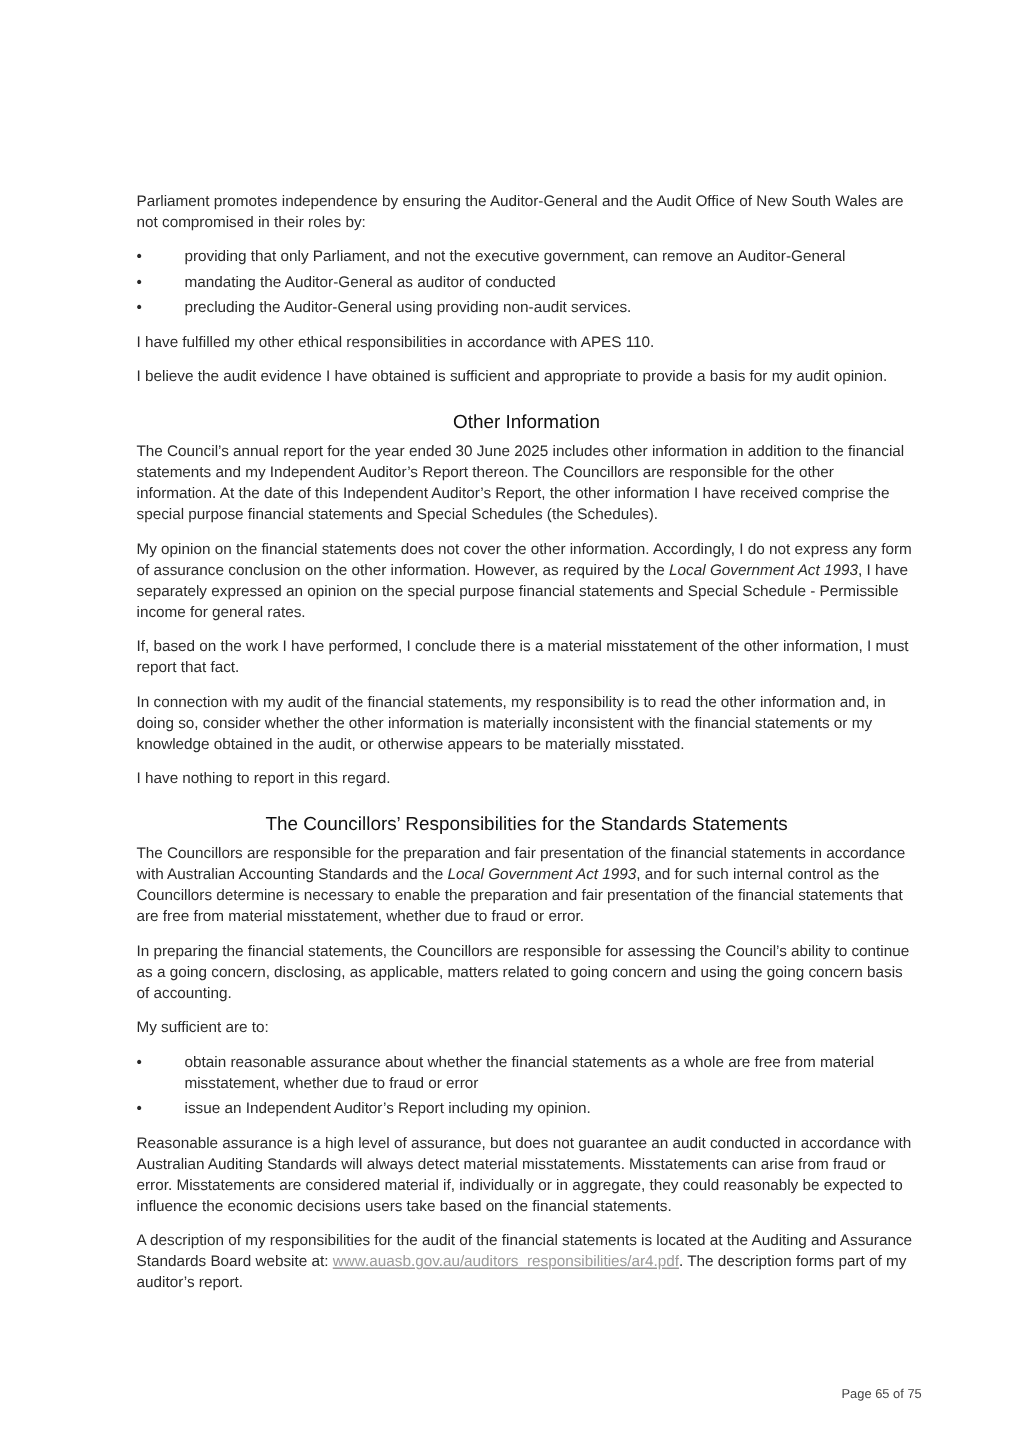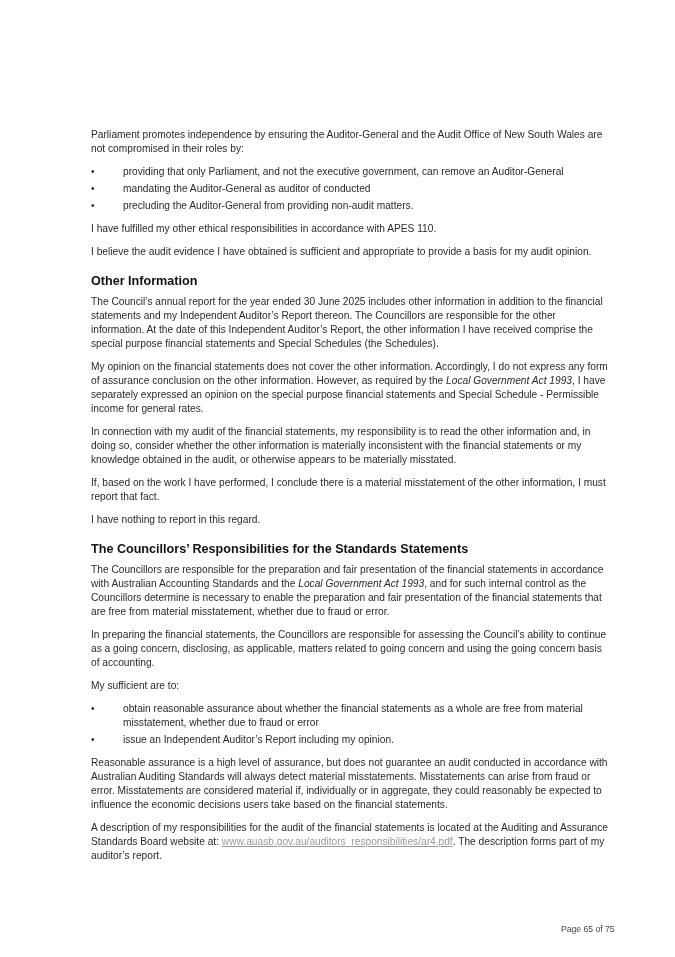--- a/index.html
+++ b/index.html
@@ -5,52 +5,52 @@
   html, body { margin: 0; padding: 0; background: #ffffff; }
   body { width: 675px; height: 957px; position: relative; overflow: hidden; }
   .page {
     position: absolute; left: 91px; top: 80px; width: 520px;
     font-family: "Liberation Sans", sans-serif;
     font-size: 10.2px; line-height: 14px; color: #2a2a2a; margin-top: 48px;
   }
   p { margin: 0 0 9px 0; }
   h2 {
     font-family: "Liberation Sans", sans-serif;
-    font-size: 12.6px; font-weight: bold; color: #111;
-    margin: 14px 0 6px 0; line-height: 16px;
+    font-size: 12.6px; font-weight: normal; color: #111;
+    margin: 14px 0 6px 0; line-height: 16px; text-align: center;
   }
   ul.bullets { list-style: none; margin: 0 0 9px 0; padding: 0; }
   ul.bullets li { position: relative; padding-left: 32px; margin-bottom: 3px; }
   ul.bullets li .dot { position: absolute; left: 0; top: 0; }
   .italic { font-style: italic; }
   a.link { color: #9a9a9a; text-decoration: underline; }
   .footer {
     position: absolute; left: 561px; top: 924px;
     font-family: "Liberation Sans", sans-serif; font-size: 8.6px; color: #444; text-align: center;
   }
 </style>
 </head>
 <body>
 
 <div class="page">
 
   <p>Parliament promotes independence by ensuring the Auditor-General and the Audit Office of New South Wales are not compromised in their roles by:</p>
   <ul class="bullets">
     <li><span class="dot">•</span><span>providing that only Parliament, and not the executive government, can remove an Auditor-General</span></li>
     <li><span class="dot">•</span><span>mandating the Auditor-General as auditor of conducted</span></li>
-    <li><span class="dot">•</span><span>precluding the Auditor-General from providing non-audit matters.</span></li>
+    <li><span class="dot">•</span><span>precluding the Auditor-General using providing non-audit services.</span></li>
   </ul>
   <p>I have fulfilled my other ethical responsibilities in accordance with APES 110.</p>
   <p>I believe the audit evidence I have obtained is sufficient and appropriate to provide a basis for my audit opinion.</p>
 
   <h2>Other Information</h2>
   <p>The Council’s annual report for the year ended 30 June 2025 includes other information in addition to the financial statements and my Independent Auditor’s Report thereon. The Councillors are responsible for the other information. At the date of this Independent Auditor’s Report, the other information I have received comprise the special purpose financial statements and Special Schedules (the Schedules).</p>
   <p><span>My opinion on the financial statements does not cover the other information. Accordingly, I do not express any form of assurance conclusion on the other information. However, as required by the </span><span class="italic">Local Government Act 1993</span><span>, I have separately expressed an opinion on the special purpose financial statements and Special Schedule - Permissible income for general rates.</span></p>
+  <p>If, based on the work I have performed, I conclude there is a material misstatement of the other information, I must report that fact.</p>
   <p>In connection with my audit of the financial statements, my responsibility is to read the other information and, in doing so, consider whether the other information is materially inconsistent with the financial statements or my knowledge obtained in the audit, or otherwise appears to be materially misstated.</p>
-  <p>If, based on the work I have performed, I conclude there is a material misstatement of the other information, I must report that fact.</p>
   <p>I have nothing to report in this regard.</p>
 
   <h2>The Councillors’ Responsibilities for the Standards Statements</h2>
   <p><span>The Councillors are responsible for the preparation and fair presentation of the financial statements in accordance with Australian Accounting Standards and the </span><span class="italic">Local Government Act 1993</span><span>, and for such internal control as the Councillors determine is necessary to enable the preparation and fair presentation of the financial statements that are free from material misstatement, whether due to fraud or error.</span></p>
   <p>In preparing the financial statements, the Councillors are responsible for assessing the Council’s ability to continue as a going concern, disclosing, as applicable, matters related to going concern and using the going concern basis of accounting.</p>
 
   <p>My sufficient are to:</p>
   <ul class="bullets">
     <li><span class="dot">•</span><span>obtain reasonable assurance about whether the financial statements as a whole are free from material misstatement, whether due to fraud or error</span></li>
     <li><span class="dot">•</span><span>issue an Independent Auditor’s Report including my opinion.</span></li>

